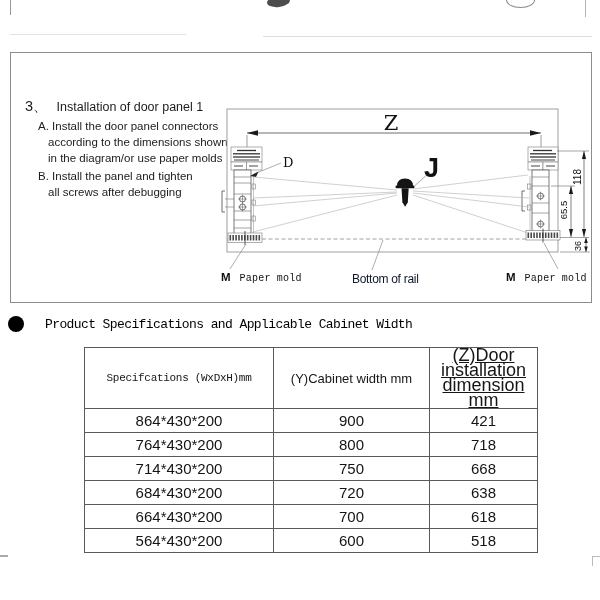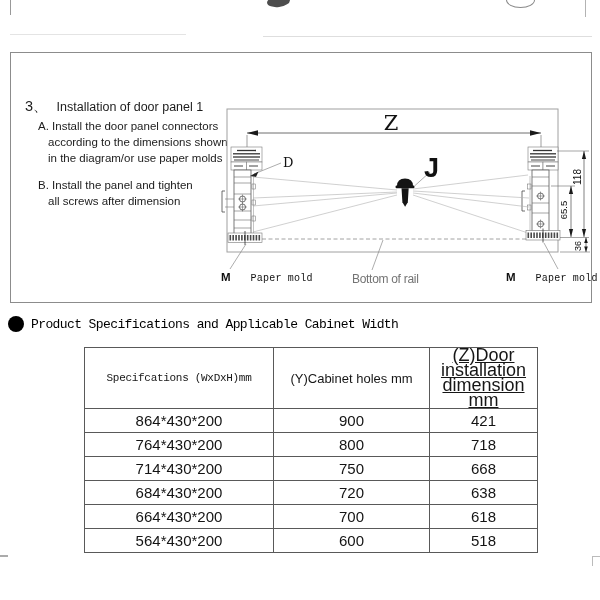--- a/index.html
+++ b/index.html
@@ -23,37 +23,37 @@
   .main-box{left:10px;top:52px;width:580px;height:249px;border:1px solid #8c8c8c;background:#fff;}
 
   
   .instr{left:25px;top:98px;width:210px;font-size:11.5px;line-height:16px;color:#1c1c1c;}
   .instr-title{margin:0 0 3px 0;white-space:nowrap;}
   .instr-title .step{font-size:14.5px;margin-right:9px;}
   .instr-title .ttl{font-size:12.5px;}
   .iline{white-space:nowrap;}
   .iline.first{padding-left:13px;}
   .iline.cont{padding-left:23px;}
-  .iline.gap{margin-top:11px;}
+  .iline.gap{margin-top:2px;}
 
   
   .diagram{left:10px;top:52px;width:581px;height:250px;}
 
   
   .pm-label{display:flex;align-items:baseline;white-space:nowrap;}
   .pm-label .m{font-weight:bold;font-size:11.5px;color:#111;}
-  .pm-label .pm{font-family:"Liberation Mono",monospace;font-size:10px;margin-left:20px;letter-spacing:0.2px;color:#111;}
+  .pm-label .pm{font-family:"Liberation Mono",monospace;font-size:10px;margin-left:9px;letter-spacing:0.2px;color:#111;}
   .pm-left{left:221px;top:271px;}
   .pm-right{left:506px;top:271px;}
-  .rail-label{left:352px;top:272px;font-size:12px;letter-spacing:-0.3px;color:#737373;white-space:nowrap;}
+  .rail-label{left:352px;top:272px;font-size:12px;letter-spacing:-0.3px;color:#0f172a;white-space:nowrap;}
 
   
   .section-head{left:8px;top:315px;display:flex;align-items:center;height:18px;}
   .bullet{width:16px;height:16px;border-radius:50%;background:#000;flex:0 0 auto;}
-  .head-text{margin-left:7px;font-family:"Liberation Mono",monospace;font-size:13px;
+  .head-text{margin-left:21px;font-family:"Liberation Mono",monospace;font-size:13px;
              letter-spacing:-0.6px;color:#000;white-space:nowrap;}
 
   
   .spec-table{left:84px;top:347px;border-collapse:collapse;table-layout:fixed;width:453px;background:#fff;}
   .spec-table th,.spec-table td{border:1px solid #595959;text-align:center;vertical-align:middle;padding:0;}
   .spec-table th{height:42px;font-weight:normal;color:#161616;}
   .spec-table th.c1{font-family:"Liberation Mono",monospace;font-size:11px;letter-spacing:-0.3px;}
   .spec-table th.c2{font-size:13px;}
   .spec-table th.c3{font-size:18px;line-height:15px;text-decoration:underline;}
   .spec-table td{height:23px;font-size:15px;color:#141414;}
@@ -75,21 +75,21 @@
   <div class="abs main-box"></div>
 
   <div class="abs instr">
     <div class="instr-title">
       <span class="step">3、</span><span class="ttl">Installation of door panel 1</span>
     </div>
     <div class="iline first">A. Install the door panel connectors</div>
     <div class="iline cont">according to the dimensions shown</div>
     <div class="iline cont">in the diagram/or use paper molds</div>
     <div class="iline first gap">B. Install the panel and tighten</div>
-    <div class="iline cont">all screws after dimension</div>
+    <div class="iline cont">all screws after debugging</div>
   </div>
 
   <svg class="abs diagram" viewBox="10 52 581 250">
 
     <rect x="227" y="109" width="331" height="143" fill="none" stroke="#a0a0a0" stroke-width="1"></rect>
 
     <line x1="247" y1="133" x2="541" y2="133" stroke="#4a4a4a" stroke-width="0.8"></line>
     <path d="M247,133 L258,130.3 L258,135.7 Z" fill="#1a1a1a"></path>
     <path d="M541,133 L530,130.3 L530,135.7 Z" fill="#1a1a1a"></path>
     <line x1="247" y1="135" x2="247" y2="150" stroke="#777" stroke-width="0.7"></line>
@@ -235,21 +235,21 @@
 
   <table class="abs spec-table">
     <colgroup>
         <col style="width:189px">
         <col style="width:156px">
         <col style="width:108px">
       </colgroup>
     <thead>
       <tr>
         <th class="c1">Specifcations (WxDxH)mm</th>
-        <th class="c2">(Y)Cabinet holes mm</th>
+        <th class="c2">(Y)Cabinet width mm</th>
         <th class="c3">
           <div>(Z)Door installation</div>
           <div>dimension mm</div>
         </th>
       </tr>
     </thead>
     <tbody>
       <tr>
         <td>864*430*200</td>
         <td>900</td>

